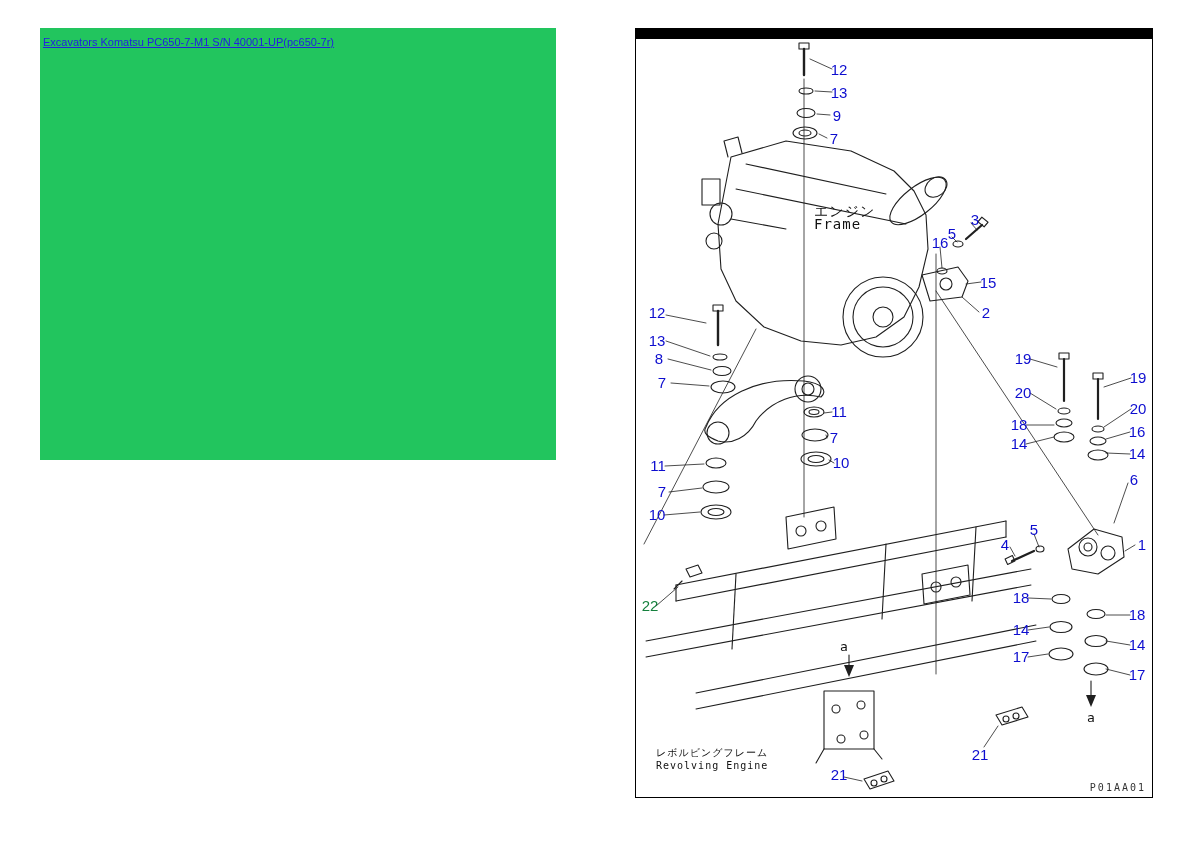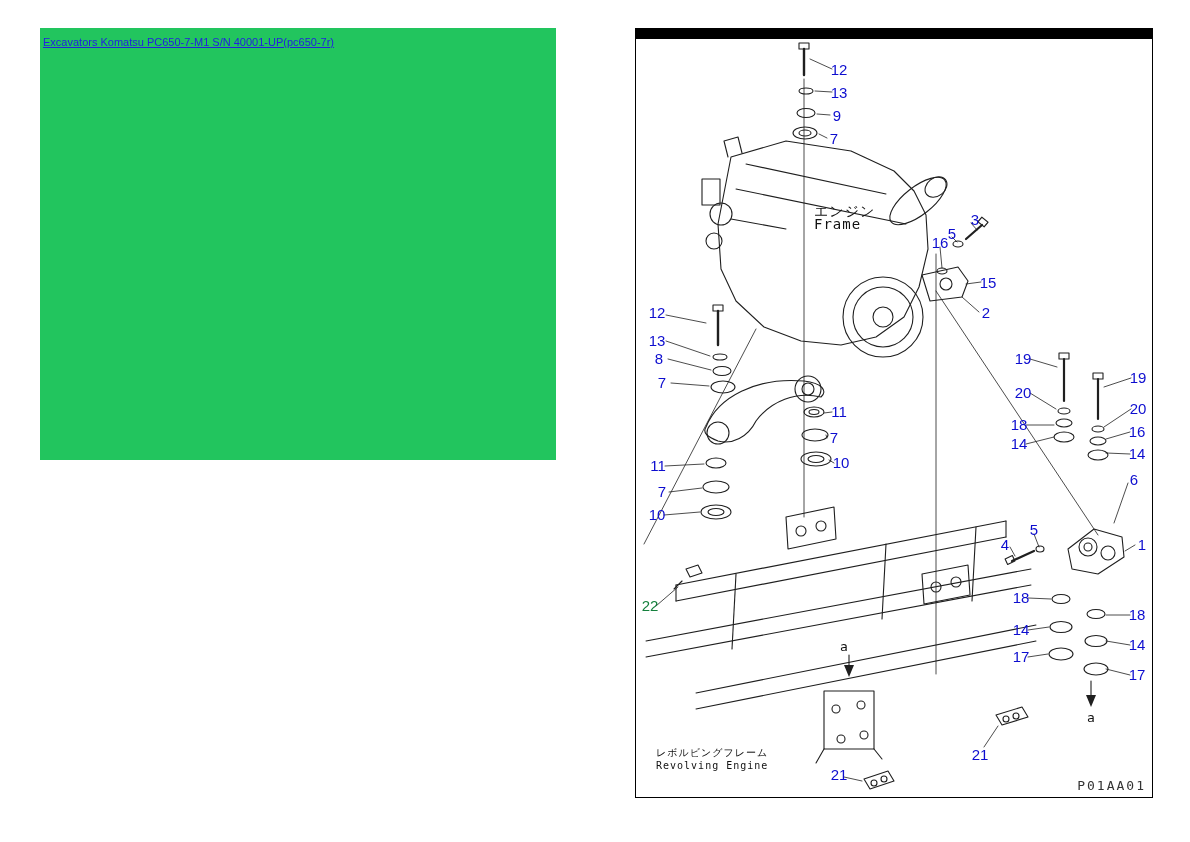--- a/index.html
+++ b/index.html
@@ -52,21 +52,21 @@
     font-size:10px; color:#111; letter-spacing:1px; line-height:13px;margin-top:43px;
   }
   .watermark {
     position:absolute; left:255px; top:370px;
     font-size:19px; color:#8d8d8d;
     font-family:"Liberation Sans", sans-serif;
     white-space:nowrap;
   }
   .page-code {
     position:absolute; right:6px; bottom:4px;
-    font-size:13px; letter-spacing:2px; color:#333;
+    font-size:10px; letter-spacing:2px; color:#333;
     font-family:"DejaVu Sans Mono", monospace;
   }
   #callouts { position:absolute; left:0; top:0; width:100%; height:100%; pointer-events:none; }
   .callout {
     position:absolute;
     transform:translate(-50%,-50%);
     font-size:15px;
     font-family:"Liberation Sans", sans-serif;
     white-space:nowrap;
   }

